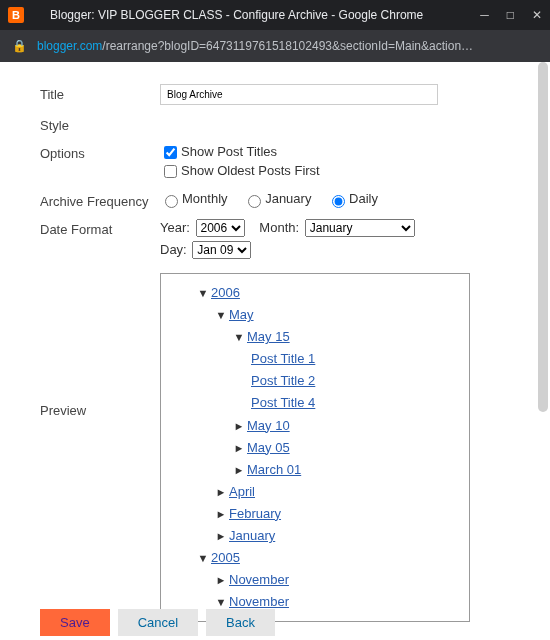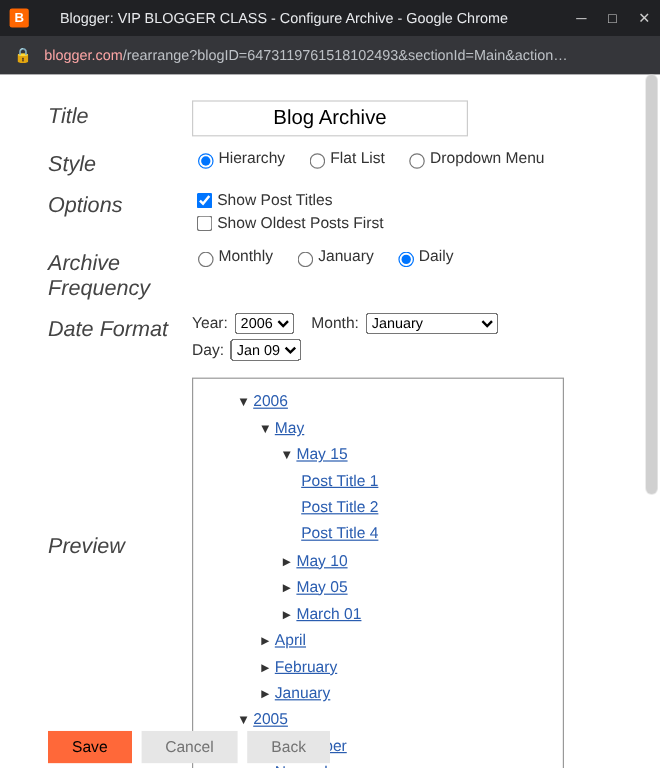--- a/index.html
+++ b/index.html
@@ -41,46 +41,44 @@
     background: #35363a;
     height: 32px;
     display: flex;
     align-items: center;
     padding: 0 12px;
     color: #bdc1c6;
     font-size: 12px;
     gap: 10px;
   }
   .addrbar .url { flex:1; white-space: nowrap; overflow: hidden; text-overflow: ellipsis; color:#bdc1c6;}
-  .addrbar .host { color:#fca5a5;text-align:right; }
+  .addrbar .host { color:#0ea5e9;text-align:right; }
   .content {
     padding: 12px 24px 60px 40px;
     height: calc(100% - 62px);
     overflow: auto;
     position: relative;
   }
   .row {
     display: flex;
     align-items: flex-start;
     margin: 10px 0;
   }
   .row .lbl {
     width: 120px;
     color: #444;
-    font-size: 18px;
+    font-size: 13px;
     padding-top: 3px;
-    font-style: italic;
   }
   .row .field { flex: 1; }
   input[type=text].title-input {
-    width: 230px;
+    width: 278px;
     padding: 4px 6px;
     border: 1px solid #ccc;
-    font-size: 17px;
-    text-align: center;
+    font-size: 10px;
   }
   .radio-line label, .check-line label {
     margin-right: 12px;
     font-size: 13px;
     color: #333;
     cursor: pointer;
   }
   .radio-line input, .check-line input {
     margin-right: 4px;
     vertical-align: middle;
@@ -118,26 +116,26 @@
     bottom: 4px;
     left: 40px;
     display: flex;
     gap: 8px;
   }
   .btn {
     padding: 6px 20px;
     font-size: 13px;
     border: none;
     cursor: pointer;
-    color: #737373;
+    color: #0369a1;
     background: #e6e6e6;
   }
   .btn.primary {
     background: #ff6839;
-    color: #000000;
+    color: #4c1d95;
   }
   .scrollbar-fake {
     position: absolute;
     right: 2px; top: 62px;
     width: 10px;
     height: 350px;
     background: #d0d0d0;
     border-radius: 5px;
   }
   a.linklike { color: #2a5db0; text-decoration: underline; cursor: pointer; }
@@ -166,25 +164,20 @@
 
   <div class="row">
     <div class="lbl">Title</div>
     <div class="field">
       <input type="text" class="title-input" value="Blog Archive" style="">
     </div>
   </div>
 
   <div class="row">
     <div class="lbl">Style</div>
-    <div class="field radio-line">
-      <label><input type="radio" name="style" checked="" style=""><span>Hierarchy</span></label>
-      <label><input type="radio" name="style" style=""><span>Flat List</span></label>
-      <label><input type="radio" name="style" style=""><span>Dropdown Menu</span></label>
-    </div>
   </div>
 
   <div class="row">
     <div class="lbl">Options</div>
     <div class="field check-line">
       <label><input type="checkbox" checked="" style=""><span>Show Post Titles</span></label><br>
       <label><input type="checkbox" style=""><span>Show Oldest Posts First</span></label>
     </div>
   </div>
 

